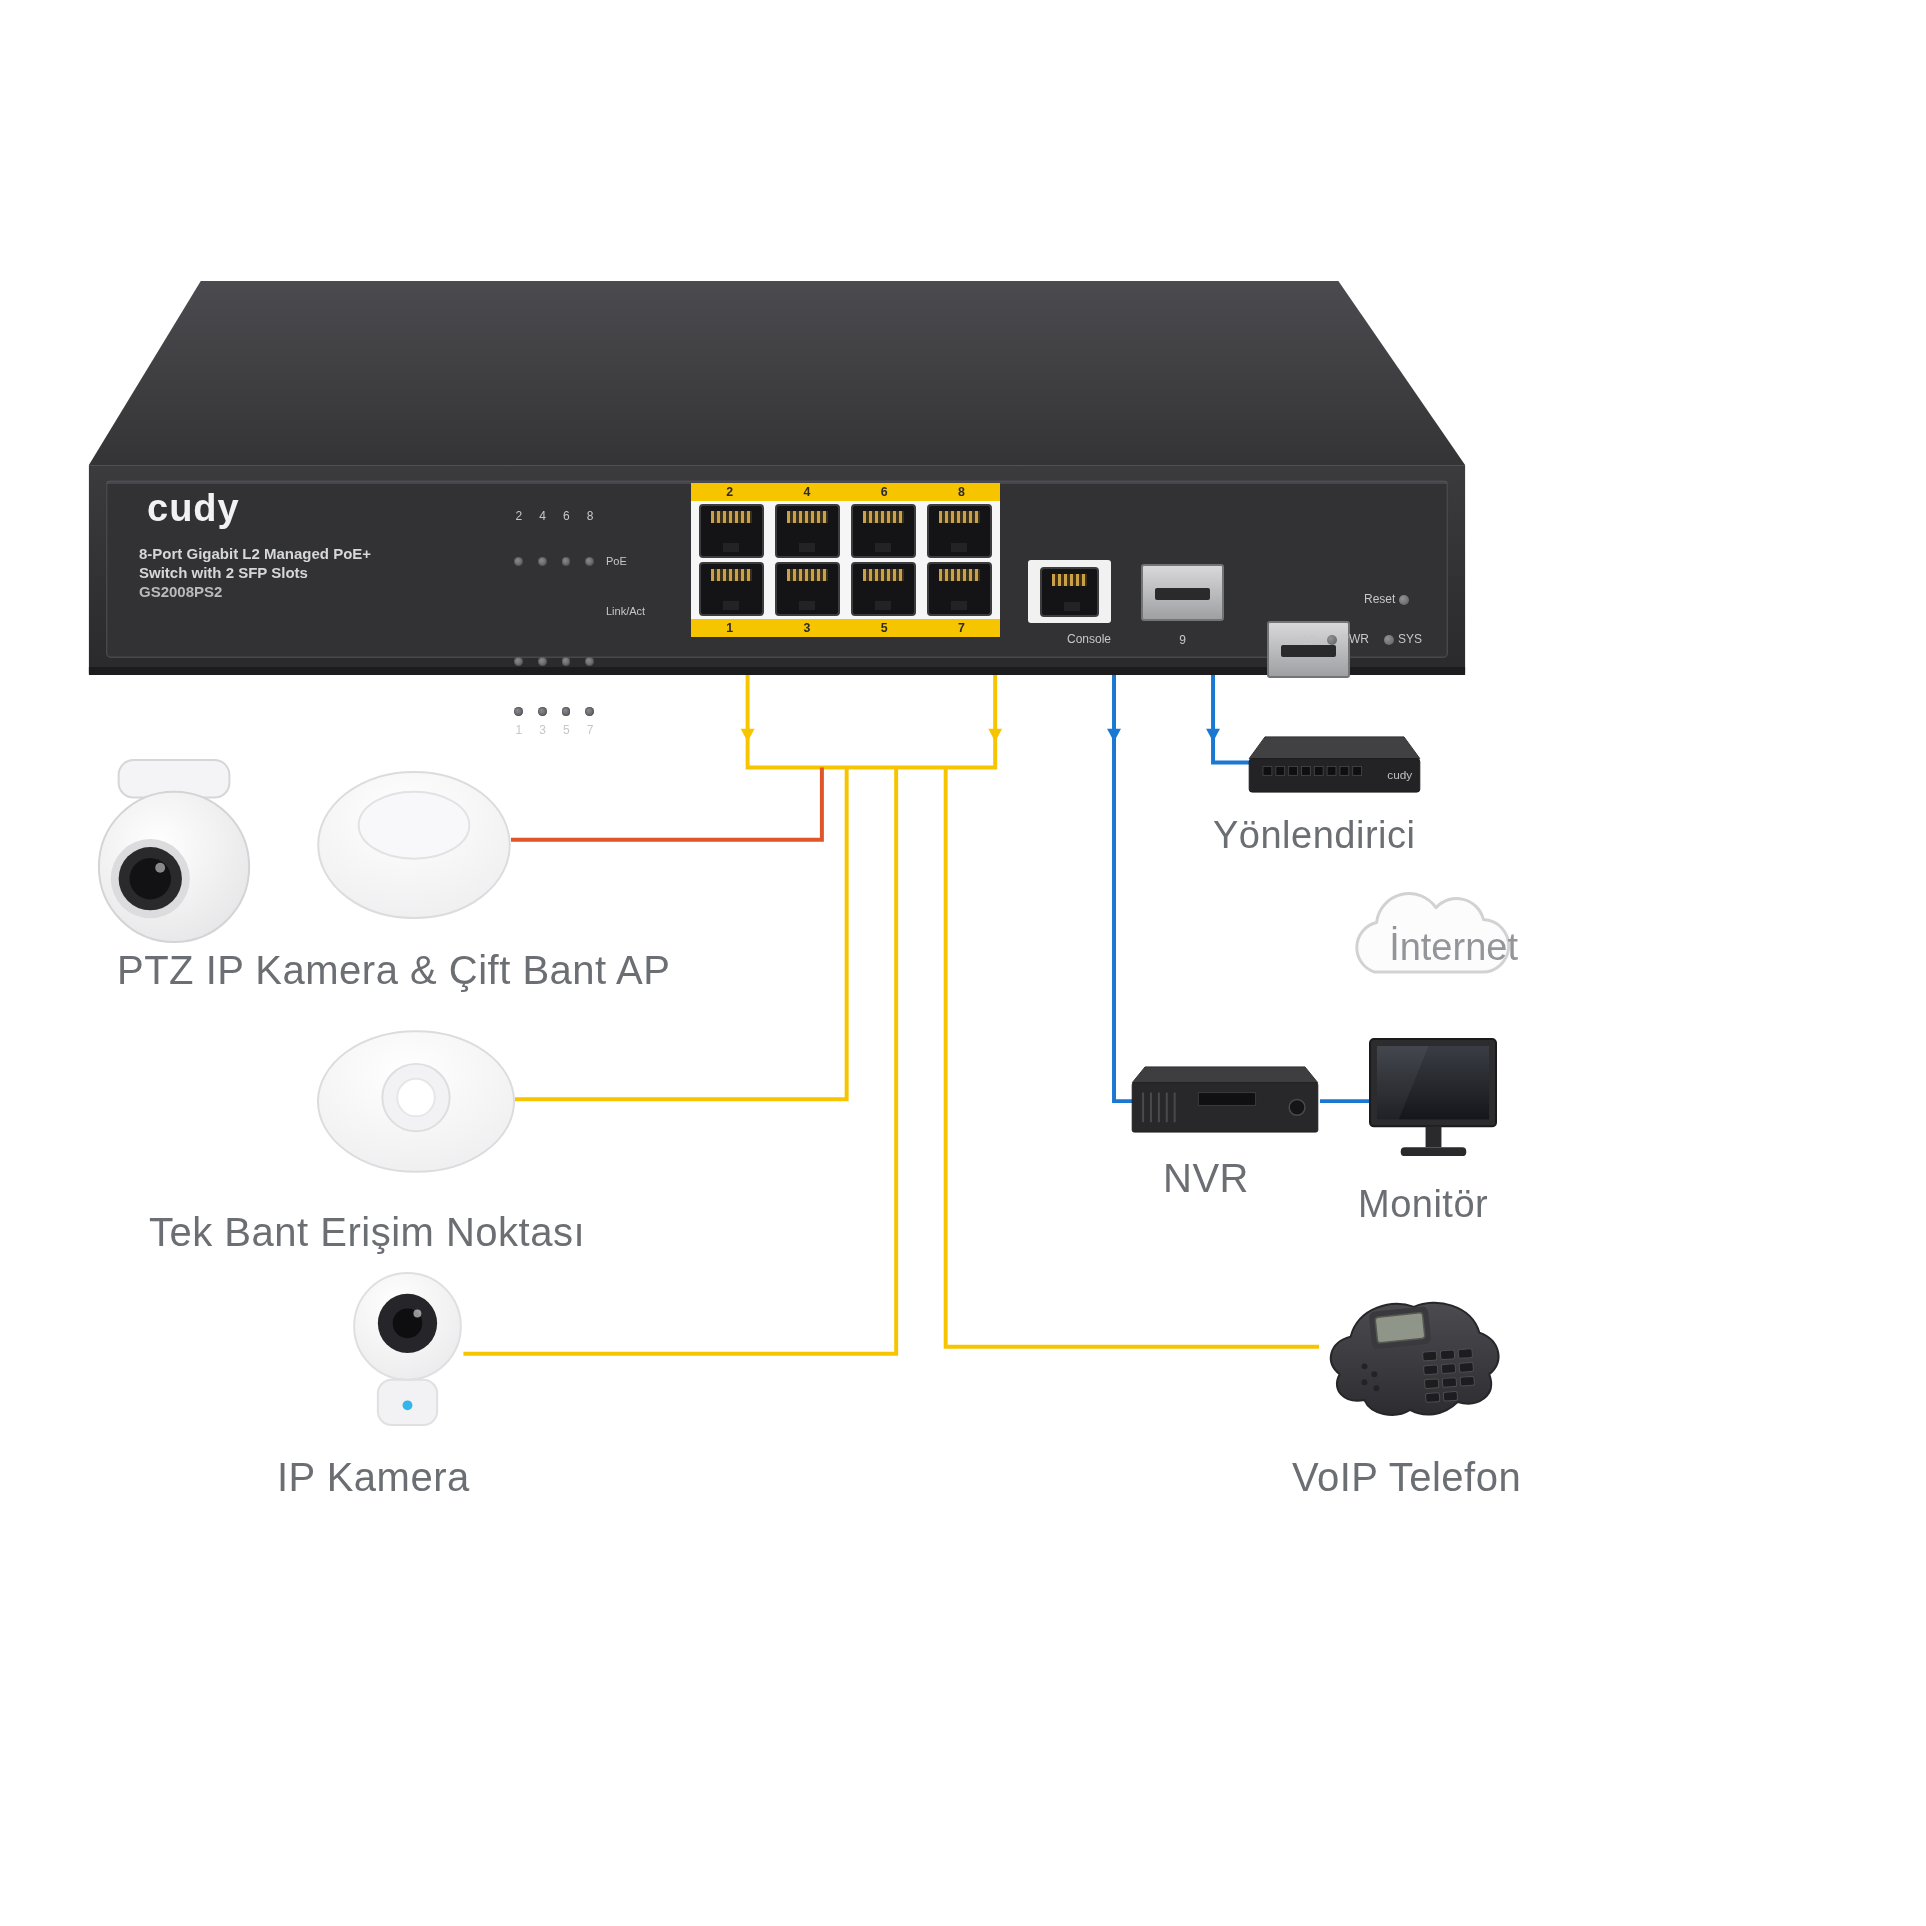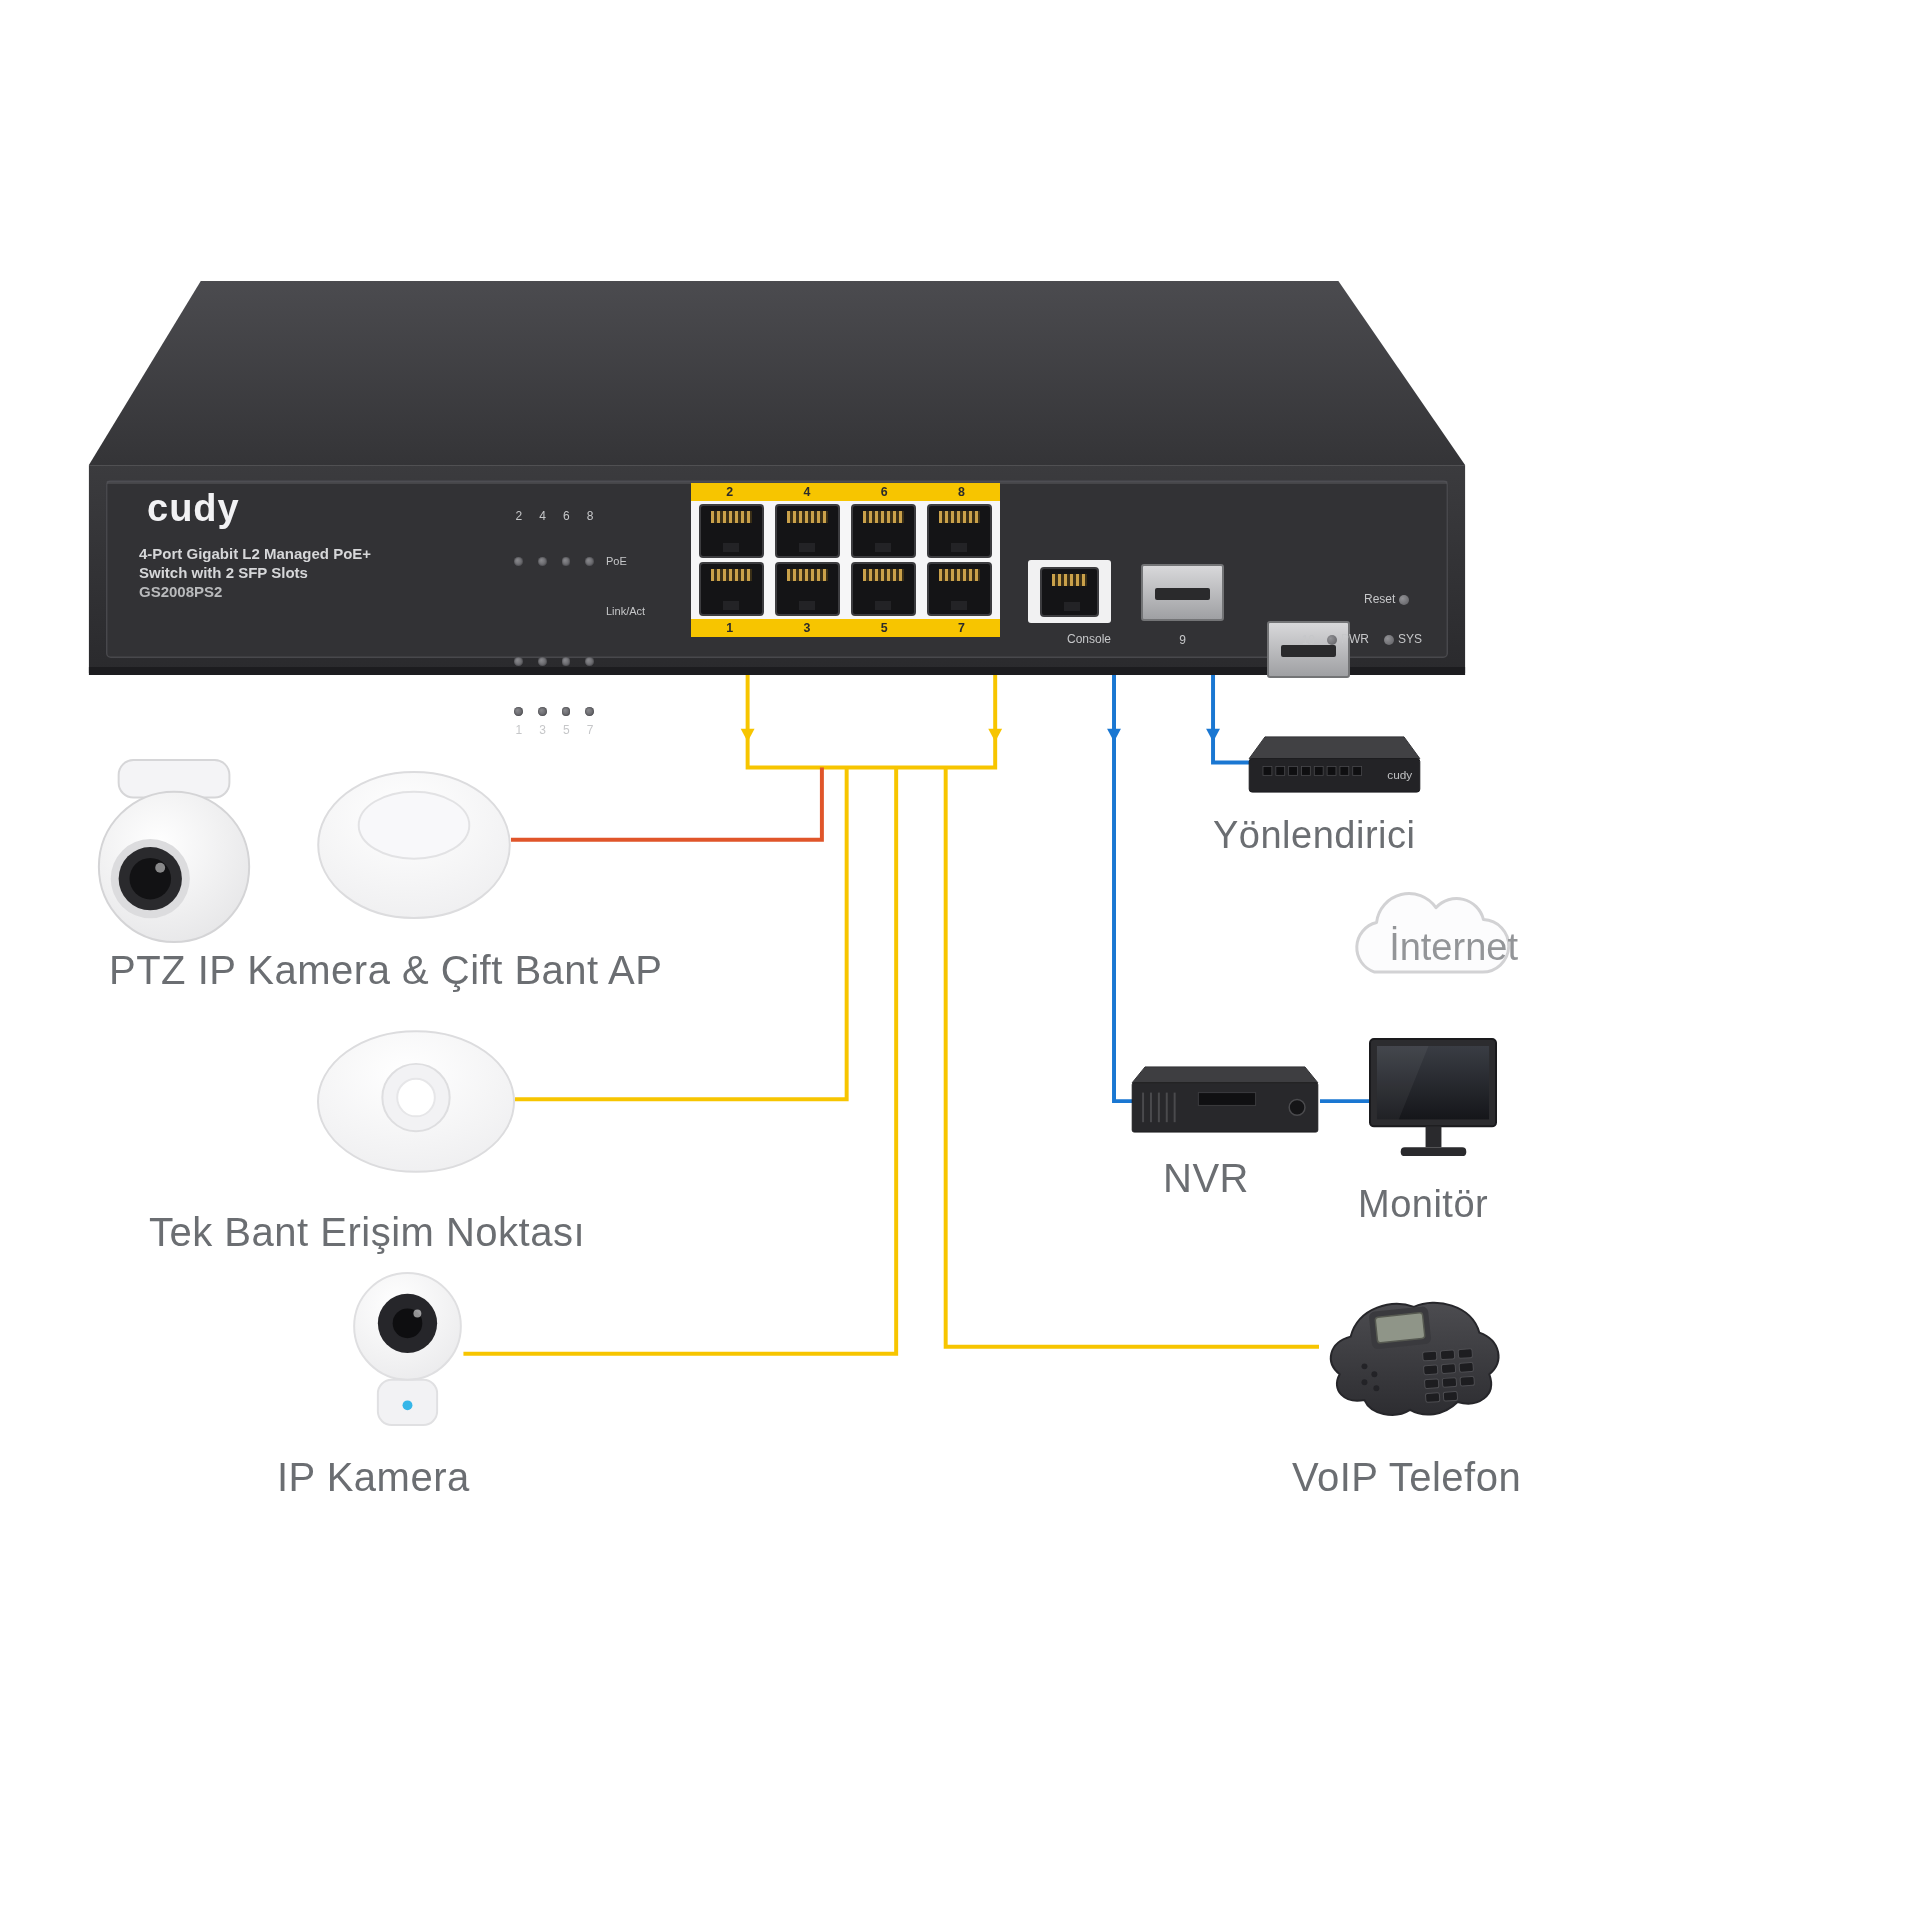--- a/index.html
+++ b/index.html
@@ -82,21 +82,21 @@
   <polygon points="123,12 1272,12 1400,198 10,198" fill="url(#topGrad)"></polygon>
   <rect x="10" y="198" width="1390" height="210" fill="url(#frontGrad)"></rect>
   <rect x="10" y="402" width="1390" height="8" fill="#1c1c1f"></rect>
   <rect x="28" y="214" width="1354" height="178" rx="4" fill="#323235" stroke="#48484c" stroke-width="1.5"></rect>
   <rect x="28" y="214" width="1354" height="3" fill="#56565b" opacity="0.6"></rect>
 </svg>
 
 <div class="abs brand" style="left:147px;top:487px;z-index:3;">cudy</div>
 
 <div class="abs desc" style="left:139px;top:544px;z-index:3;">
-  <div>4-Port Gigabit L2 Managed PoE+</div>
+  <div>8-Port Gigabit L2 Managed PoE+</div>
   <div>Switch with 2 SFP Slots</div>
   <div class="model">GS2008PS2</div>
 </div>
 
 <div class="abs" style="left:507px;top:509px;z-index:3;">
   <div class="led-num-row">
     <span>2</span>
     <span>4</span>
     <span>6</span>
     <span>8</span>
@@ -311,20 +311,20 @@
       <rect x="136" y="116" width="14" height="9" rx="2"></rect>
   </g>
   <g fill="#232327">
     <circle cx="58" cy="90" r="3"></circle>
       <circle cx="68" cy="98" r="3"></circle>
       <circle cx="58" cy="106" r="3"></circle>
       <circle cx="70" cy="112" r="3"></circle>
   </g>
 </svg>
 
-<div class="dev-label" style="left:109px;top:948px;width:594px;z-index:3;">PTZ IP Kamera &amp; Çift Bant AP</div>
+<div class="dev-label" style="left:117px;top:948px;width:594px;z-index:3;">PTZ IP Kamera &amp; Çift Bant AP</div>
 <div class="dev-label" style="left:149px;top:1210px;width:535px;z-index:3;">Tek Bant Erişim Noktası</div>
 <div class="dev-label" style="left:277px;top:1455px;width:248px;z-index:3;">IP Kamera</div>
 <div class="dev-label small" style="left:1213px;top:814px;width:238px;z-index:3;">Yönlendirici</div>
 <div class="dev-label" style="left:1163px;top:1156px;width:129px;z-index:3;">NVR</div>
 <div class="dev-label small" style="left:1358px;top:1183px;width:153px;z-index:3;">Monitör</div>
 <div class="dev-label" style="left:1292px;top:1455px;width:248px;z-index:3;">VoIP Telefon</div>
 
 
 </body></html>

